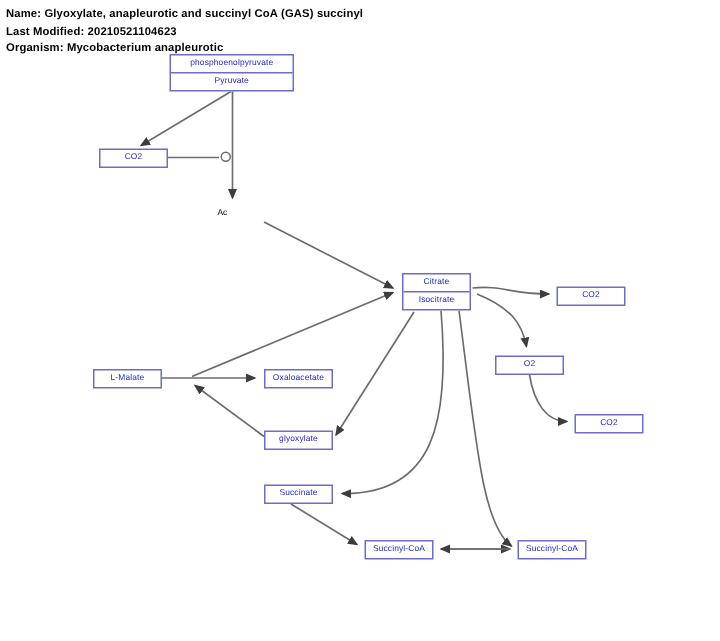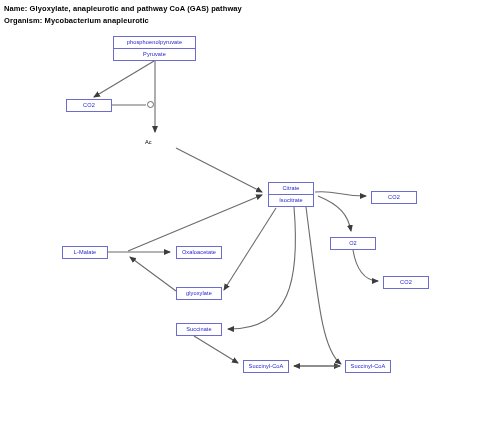--- a/index.html
+++ b/index.html
@@ -60,21 +60,22 @@
     background:#ffffff;
     box-sizing:border-box;
   }
 </style>
 </head>
 <body>
 
 <div id="canvas">
 
   <div id="header">
-    <div>Name: Glyoxylate, anapleurotic and pathway CoA (GAS) pathway</div>
+    <div>Name: Glyoxylate, anapleurotic and succinyl CoA (GAS) succinyl</div>
+    <div>Last Modified: 20210521104623</div>
     <div>Organism: Mycobacterium anapleurotic</div>
   </div>
 
   <svg class="edges" viewBox="0 0 480 427">
     <defs>
       <marker id="arrow" markerWidth="7" markerHeight="7" refX="6" refY="3.0" orient="auto" markerUnits="userSpaceOnUse">
         <path d="M0,0 L7,3.0 L0,6 z" fill="#3d3d3d"></path>
       </marker>
     </defs>
     <g stroke="#6b6b6b" stroke-width="1.1" fill="none">

